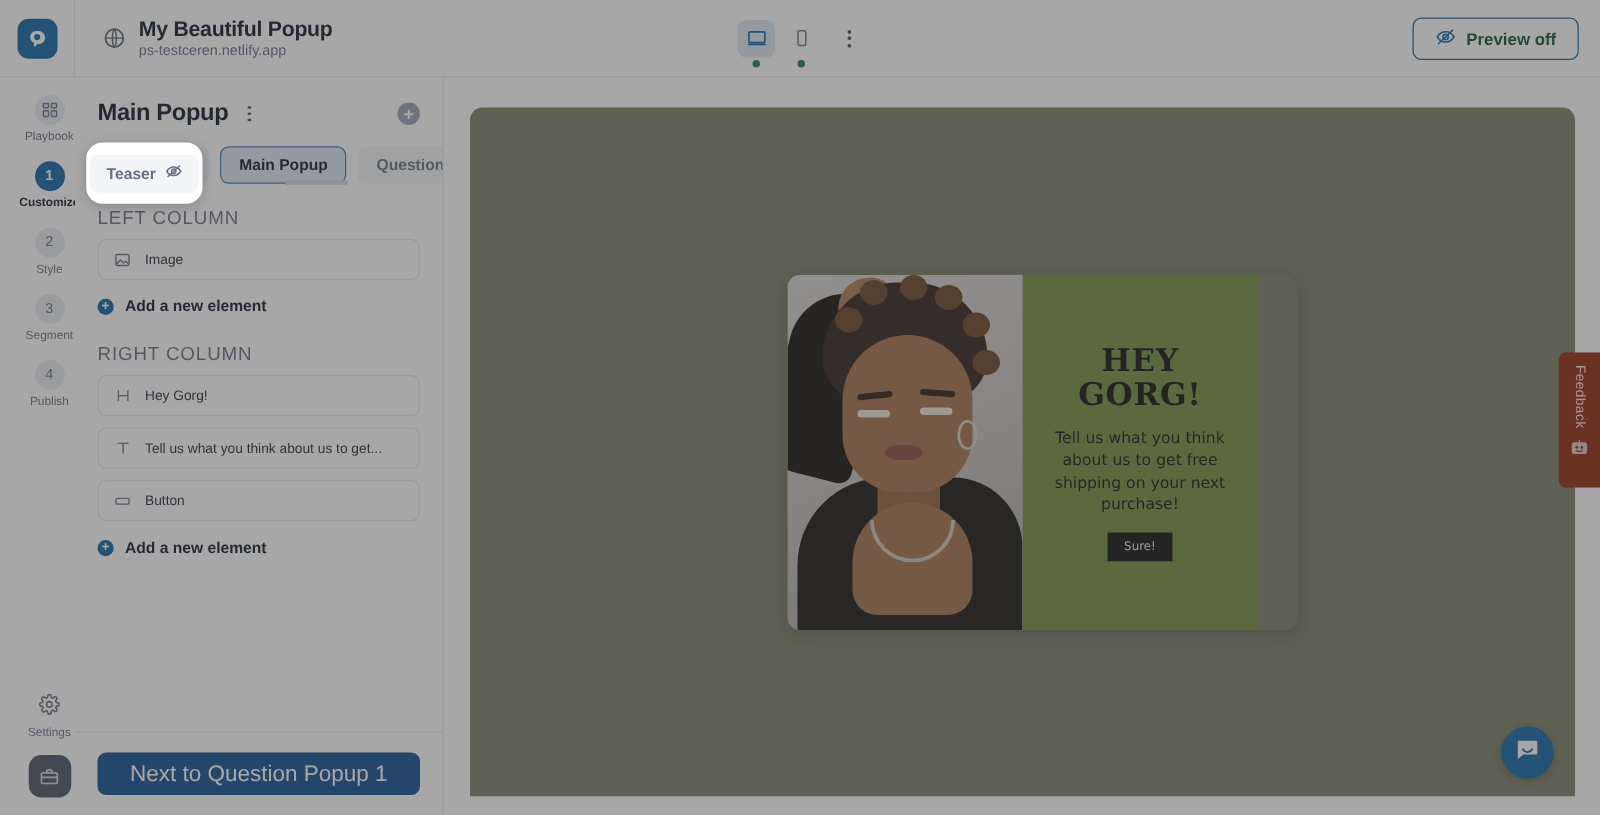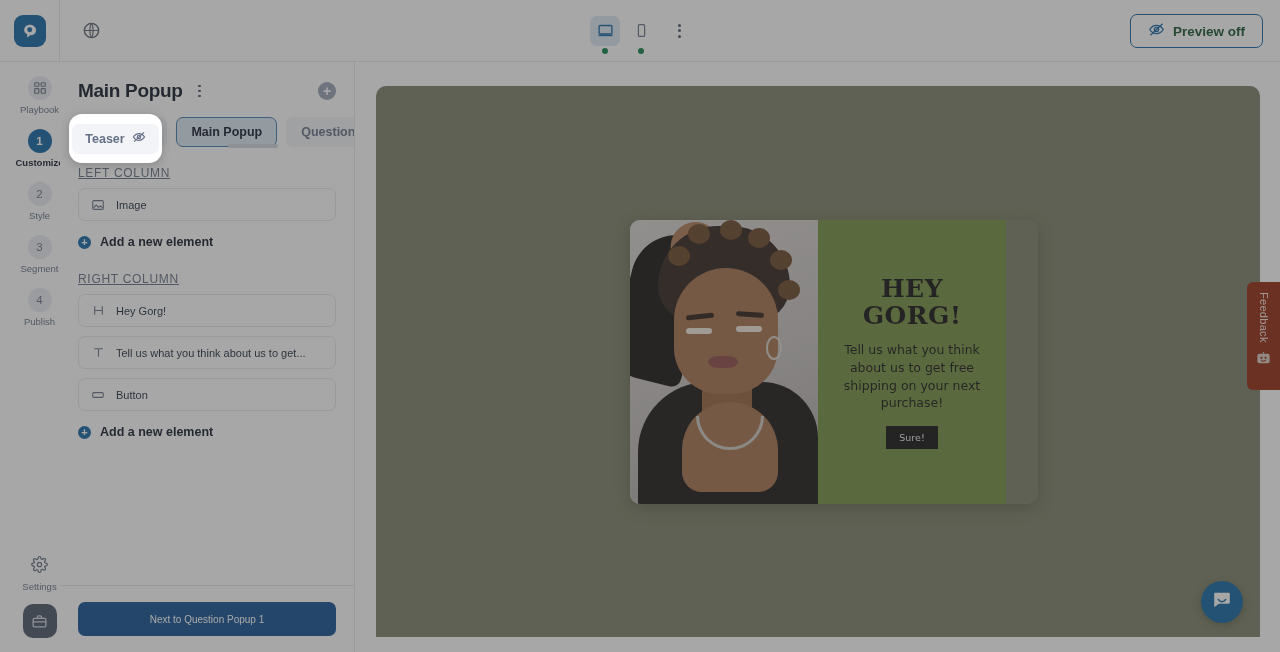--- a/index.html
+++ b/index.html
@@ -113,22 +113,22 @@
     align-items: center; gap: 7px; white-space: nowrap; cursor: pointer;
     border: 1px solid transparent;
   }
   .tab.selected { background: #dbe7f3; color: #101828; border-color: #3f7cb5; }
   .scroll-ind {
     position: absolute; left: 168px; bottom: 0; width: 50px; height: 4px;
     border-radius: 3px; background: #d0d5dd;
   }
 
   .group-label {
-    font-size: 12px; letter-spacing: 0.7px; color: #667085;
-    padding: 18px 18px 8px 18px; text-transform: uppercase; text-decoration: underline;
+    font-size: 15px; letter-spacing: 0.7px; color: #667085;
+    padding: 18px 18px 8px 18px; text-transform: uppercase;
   }
   .elem-row {
     margin: 0 18px 9px 18px; height: 33px; border: 1px solid #e4e7ec; border-radius: 7px;
     display: flex; align-items: center; gap: 11px; padding: 0 12px;
     font-size: 11px; color: #1d2939; cursor: pointer; background: #fff;
   }
   .elem-icon { color: #667085; display: flex; width: 14px; justify-content: center; }
   .elem-text { overflow: hidden; white-space: nowrap; text-overflow: ellipsis; }
   .add-elem {
     margin: 2px 18px 0 18px; display: flex; align-items: center; gap: 9px;
@@ -138,21 +138,21 @@
     width: 13px; height: 13px; border-radius: 50%; background: #1264a3;
     color: #fff; font-size: 11px; line-height: 12px; text-align: center; font-weight: 700;
   }
 
   .panel-foot {
     position: absolute; left: 0; right: 0; bottom: 0; padding: 16px 18px 16px 18px;
     border-top: 1px solid #e4e7ec; background: #fff;
   }
   .next-btn {
     width: 100%; height: 34px; border-radius: 7px; background: #114f91;
-    color: #ffffff; font-size: 10px; display: flex; align-items: center;
+    color: #ffffff; font-size: 18px; display: flex; align-items: center;
     justify-content: center; cursor: pointer; border: none;
     font-family: "Liberation Sans", sans-serif;
   }
 
   
   .canvas {
     position: absolute; left: 376px; top: 86px; right: 20px; bottom: 15px;
     background: #7b8066; border-radius: 10px 10px 0 0; overflow: hidden;
   }
 
@@ -248,20 +248,24 @@
       </div>
     </div>
 
     <div class="site-block">
       <span class="globe">
         <svg width="19" height="19" viewBox="0 0 24 24" fill="none" stroke="#5c6470" stroke-width="1.8">
           <circle cx="12" cy="12" r="9"></circle>
           <path d="M3 12h18M12 3c2.6 2.8 2.6 15.2 0 18M12 3c-2.6 2.8-2.6 15.2 0 18" stroke-width="1.5"></path>
         </svg>
       </span>
+      <div>
+        <div class="site-title">My Beautiful Popup</div>
+        <div class="site-url">ps-testceren.netlify.app</div>
+      </div>
     </div>
 
     <div class="device-group">
       <div class="device-btn active">
         <svg width="17" height="17" viewBox="0 0 24 24" fill="none" stroke="currentColor" stroke-width="1.9">
           <rect x="3" y="5" width="18" height="12" rx="1.5"></rect>
           <path d="M2 19h20"></path>
         </svg>
         <i class="dot"></i>
       </div>

